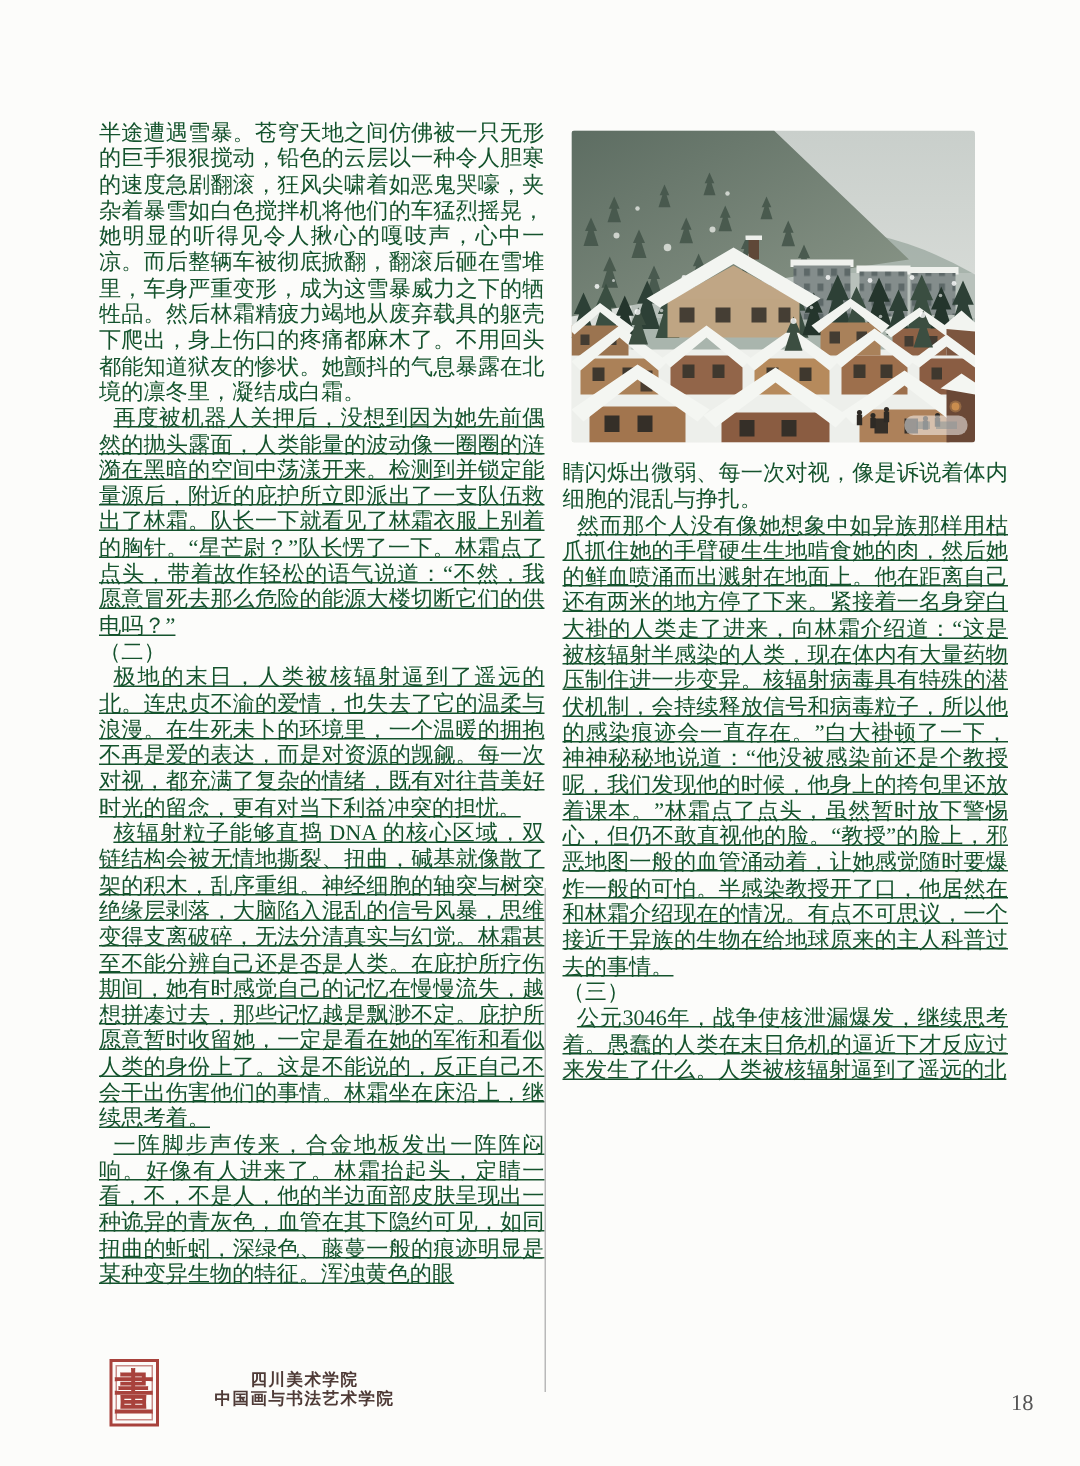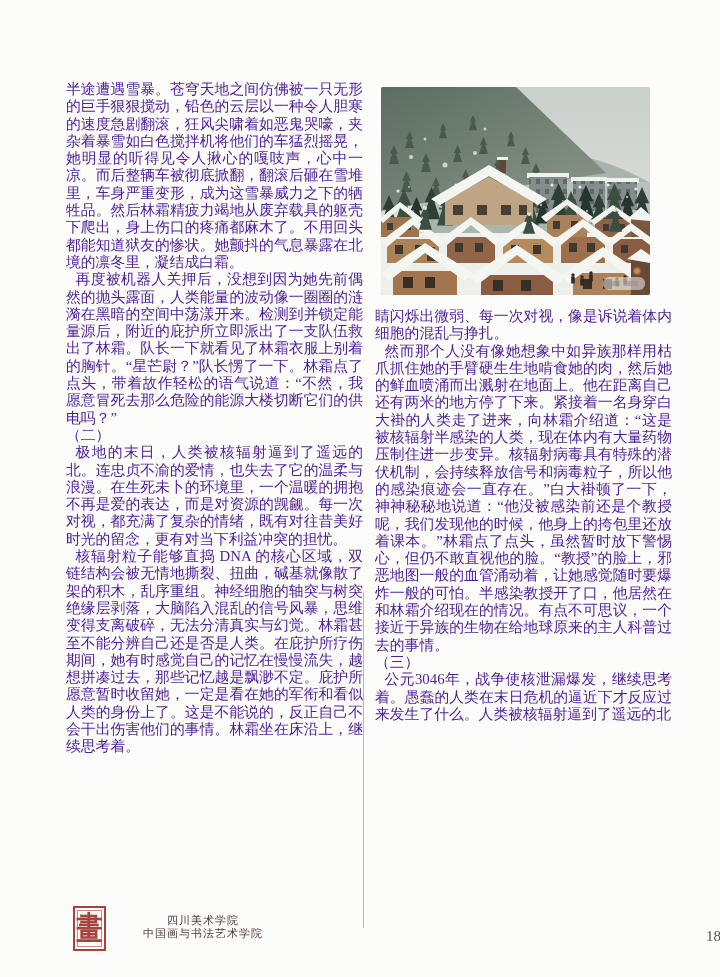--- a/index.html
+++ b/index.html
@@ -8,54 +8,55 @@
     background:#fcfcfa;
     font-family:"Liberation Serif","DejaVu Serif",serif;
     overflow:hidden;
   }
   .page{position:absolute;inset:0;}
   .col{position:absolute;top:81px;width:297px;}
   .col-left{left:66px;}
   .col-right{left:375px;}
   .para{
     font-size:14.8px;line-height:17.3px;margin:0;
-    text-align:justify;color:#4c1d95;
+    text-align:justify;color:#14532d;
     text-justify:inter-ideograph;
   }
-  .para.indent{text-indent:0.65em;}
+  .para.indent{text-indent:0.65em;text-decoration:underline;}
   .photo{display:block;width:269px;height:208px;margin:6px 0 13px 6px;border-radius:2px;}
   .crease{position:absolute;left:363px;top:592px;width:1px;height:336px;background:#a3a3a3;opacity:.75;}
   .seal{
     position:absolute;left:73px;top:906px;width:33px;height:45px;
     border:2px solid #a8423c;background:#fdfbf9;box-sizing:border-box;
     display:flex;align-items:center;justify-content:center;
   }
   .seal-inner{position:absolute;inset:2px;border:1px solid rgba(168,66,60,.6);pointer-events:none;}
   .seal-char{
     color:#a8423c;font-size:26px;font-weight:bold;line-height:1;
     transform:scaleY(1.25);display:block;
   }
   .institution{
     position:absolute;left:128px;top:914px;width:150px;text-align:center;
-    color:#4e3a36;font-size:11px;font-weight:normal;line-height:13px;letter-spacing:1px;
-  }
-  .pagenum{position:absolute;left:674px;top:928px;font-size:15px;color:#565656;margin-left:32px;}
+    color:#4e3a36;font-size:11px;font-weight:bold;line-height:13px;letter-spacing:1px;
+  }
+  .pagenum{position:absolute;left:674px;top:928px;font-size:15px;color:#565656;}
 </style>
 </head>
 <body>
 
 <div class="page">
 
   <div class="col col-left">
 
   <p class="para">半途遭遇雪暴。苍穹天地之间仿佛被一只无形的巨手狠狠搅动，铅色的云层以一种令人胆寒的速度急剧翻滚，狂风尖啸着如恶鬼哭嚎，夹杂着暴雪如白色搅拌机将他们的车猛烈摇晃，她明显的听得见令人揪心的嘎吱声，心中一凉。而后整辆车被彻底掀翻，翻滚后砸在雪堆里，车身严重变形，成为这雪暴威力之下的牺牲品。然后林霜精疲力竭地从废弃载具的躯壳下爬出，身上伤口的疼痛都麻木了。不用回头都能知道狱友的惨状。她颤抖的气息暴露在北境的凛冬里，凝结成白霜。</p>
       <p class="para indent">再度被机器人关押后，没想到因为她先前偶 然的抛头露面，人类能量的波动像一圈圈的涟漪在黑暗的空间中荡漾开来。检测到并锁定能量源后，附近的庇护所立即派出了一支队伍救出了林霜。队长一下就看见了林霜衣服上别着的胸针。“星芒尉？”队长愣了一下。林霜点了点头，带着故作轻松的语气说道：“不然，我愿意冒死去那么危险的能源大楼切断它们的供电吗？”</p>
       <p class="para">（二）</p>
       <p class="para indent">极地的末日，人类被核辐射逼到了遥远的北。连忠贞不渝的爱情，也失去了它的温柔与浪漫。在生死未卜的环境里，一个温暖的拥抱不再是爱的表达，而是对资源的觊觎。每一次对视，都充满了复杂的情绪，既有对往昔美好时光的留念，更有对当下利益冲突的担忧。</p>
       <p class="para indent">核辐射粒子能够直捣 DNA 的核心区域，双链结构会被无情地撕裂、扭曲，碱基就像散了架的积木，乱序重组。神经细胞的轴突与树突绝缘层剥落，大脑陷入混乱的信号风暴，思维变得支离破碎，无法分清真实与幻觉。林霜甚至不能分辨自己还是否是人类。在庇护所疗伤期间，她有时感觉自己的记忆在慢慢流失，越想拼凑过去，那些记忆越是飘渺不定。庇护所愿意暂时收留她，一定是看在她的军衔和看似人类的身份上了。这是不能说的，反正自己不会干出伤害他们的事情。林霜坐在床沿上，继续思考着。</p>
+      <p class="para indent">一阵脚步声传来，合金地板发出一阵阵闷响。好像有人进来了。林霜抬起头，定睛一看，不，不是人，他的半边面部皮肤呈现出一种诡异的青灰色，血管在其下隐约可见，如同扭曲的蚯蚓，深绿色、藤蔓一般的痕迹明显是某种变异生物的特征。浑浊黄色的眼</p>
     </div>
 
   <div class="col col-right">
 
     <svg class="photo" viewBox="0 0 269 208" xmlns="http://www.w3.org/2000/svg" role="img" aria-label="雪后村庄照片：远处是云雾笼罩的森林山坡，近处是积雪覆盖的屋顶">
       <defs>
         <linearGradient id="skyg" x1="0" y1="0" x2="0" y2="1">
           <stop offset="0" stop-color="#c9cfcb"></stop>
             <stop offset="1" stop-color="#e4e6e2"></stop>
         </linearGradient>

